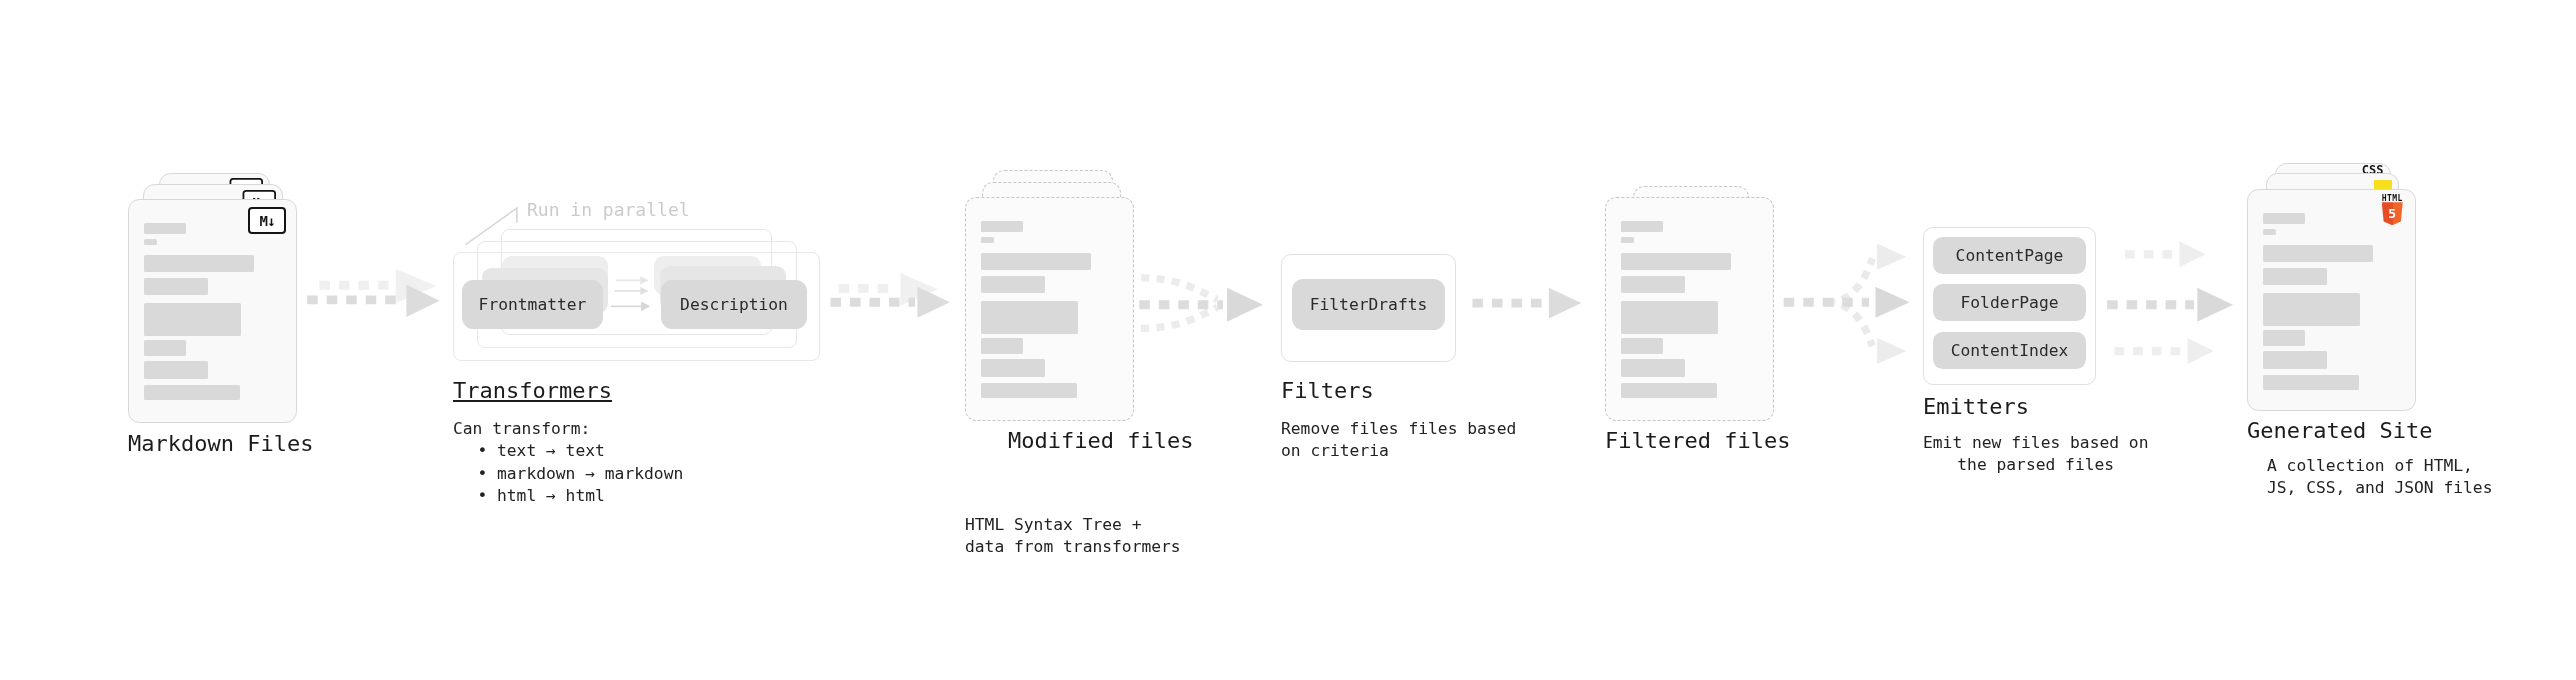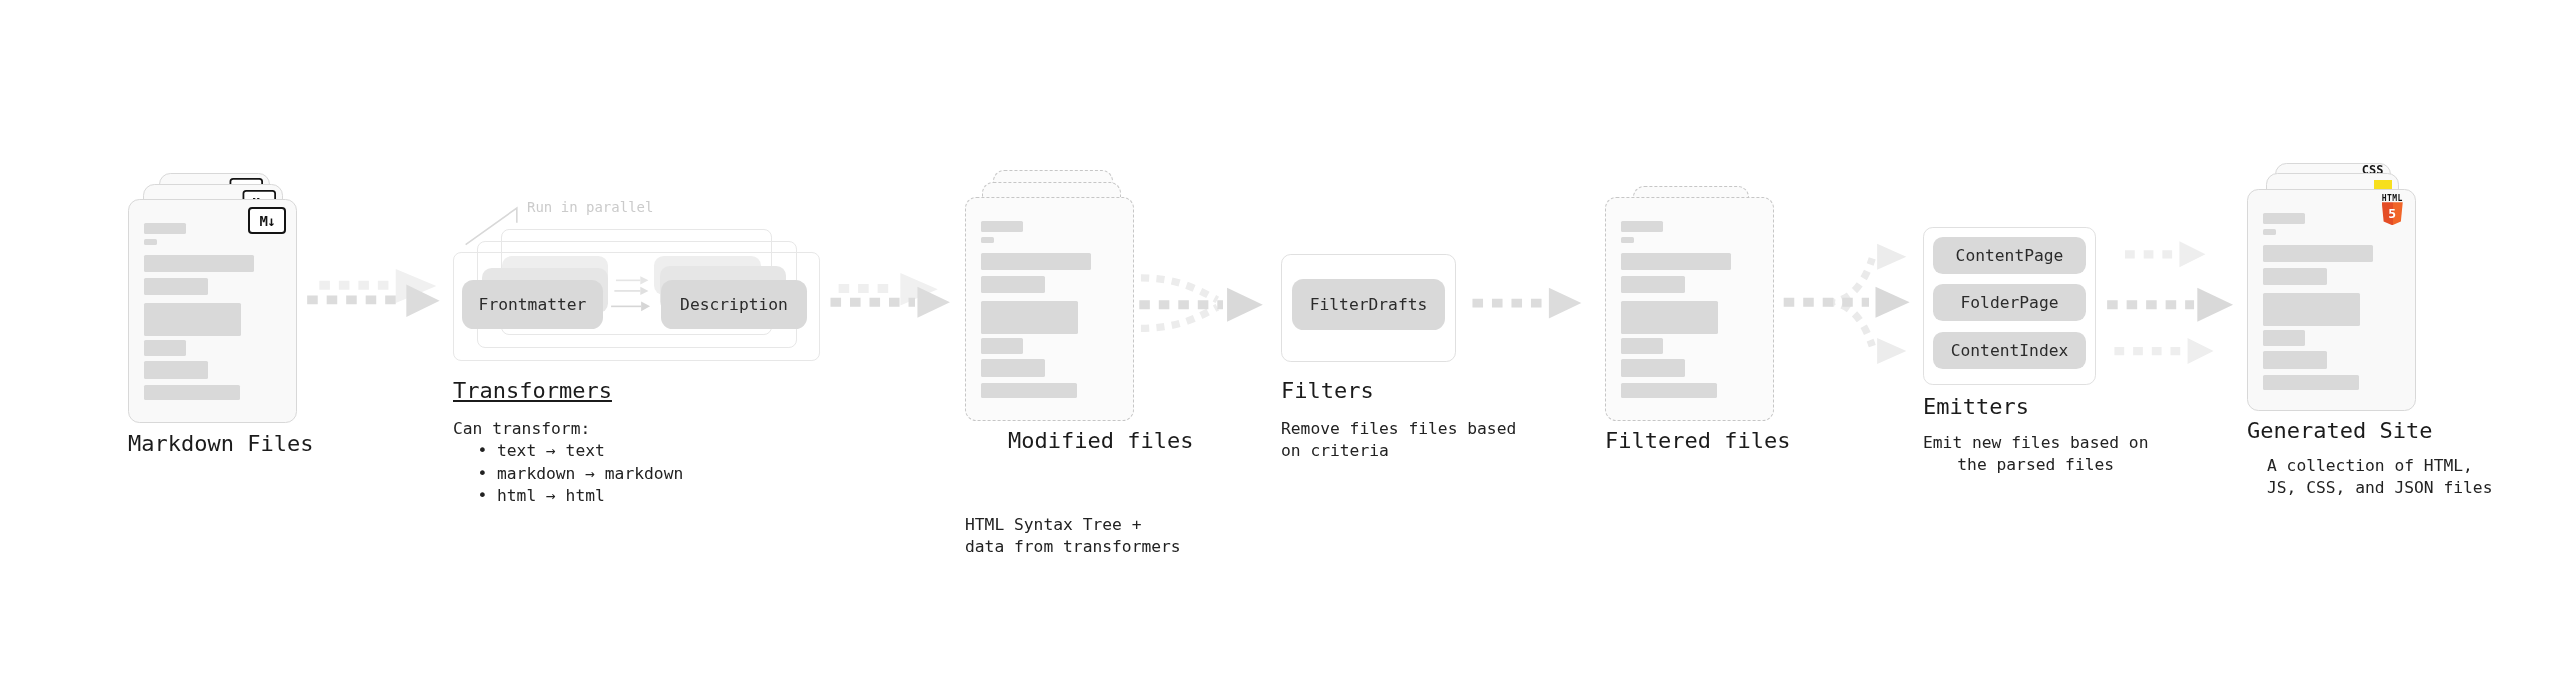--- a/index.html
+++ b/index.html
@@ -32,21 +32,21 @@
   .box-outline{position:absolute;border:1.6px solid #e7e7e7;border-radius:8.1px;background:transparent;}
   .panel{position:absolute;border:1.6px solid #e0e0e0;border-radius:9.8px;background:#ffffff;}
   .chip{position:absolute;background:#d9d9d9;border-radius:11.4px;display:flex;align-items:center;
     justify-content:center;font-size:16.3px;color:#2b2b2b;}
   .ghost{position:absolute;border-radius:9.8px;}
 
   
   .stage-title{position:absolute;font-size:22px;line-height:23.6px;color:#1b1b1b;white-space:nowrap;}
   .stage-desc{position:absolute;font-size:16.3px;line-height:22.3px;color:#222222;white-space:nowrap;}
   .stage-desc .indent{padding-left:24.4px;}
-  .annotation{position:absolute;font-size:14px;color:#cbcbcb;white-space:nowrap;}
+  .annotation{position:absolute;font-size:18px;color:#cbcbcb;white-space:nowrap;}
 
   svg{position:absolute;left:0;top:0;}
 </style>
 </head>
 <body>
 
 <svg width="2576" height="681" viewBox="0 0 3170 838">
 
   <g>
     <line x1="393" y1="351" x2="480" y2="351" stroke="#efefef" stroke-width="11" stroke-dasharray="13 11"></line>

